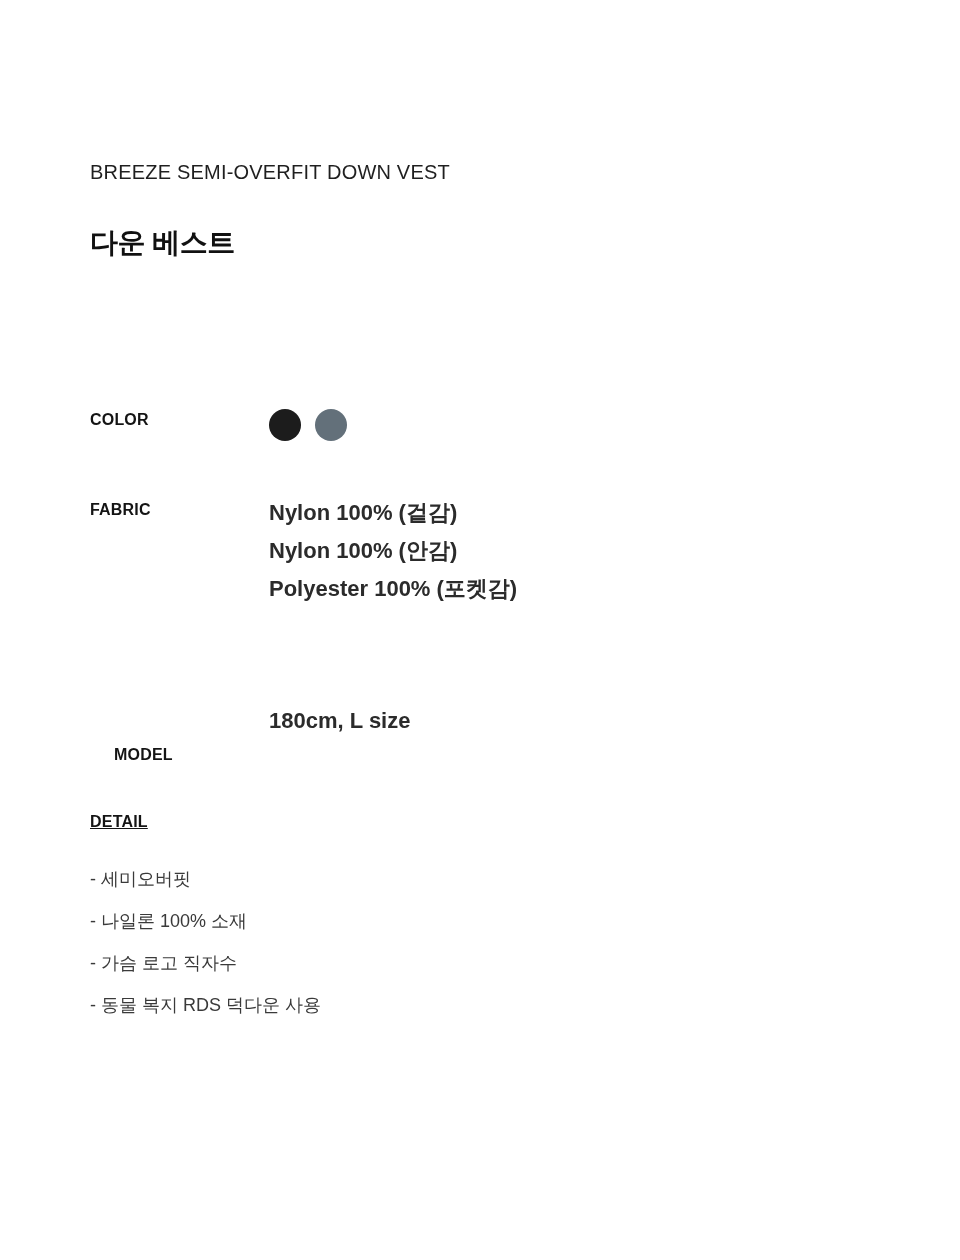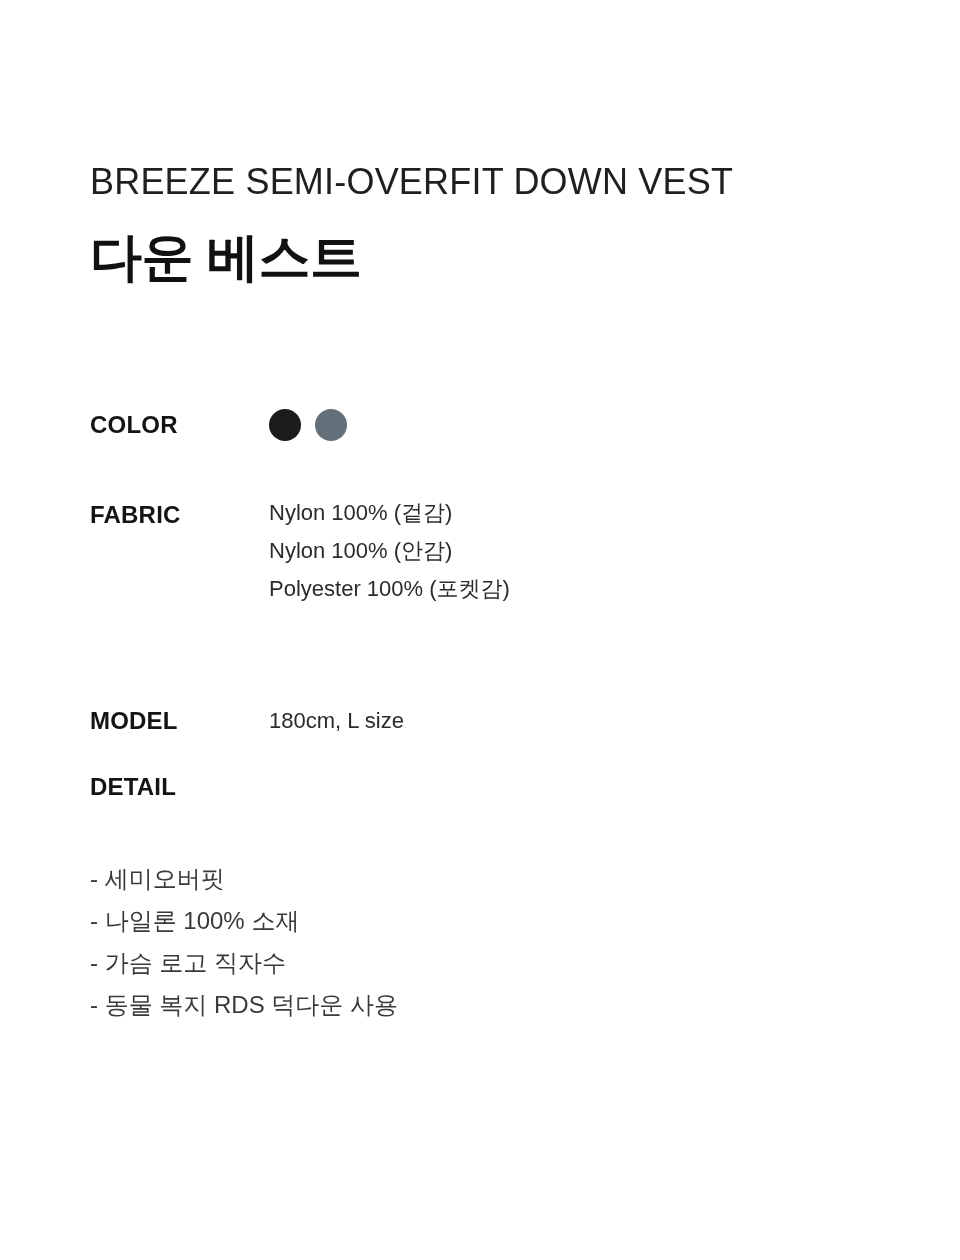--- a/index.html
+++ b/index.html
@@ -18,50 +18,50 @@
   .page {
     position: relative;
     width: 960px;
     height: 1260px;
     padding: 0 90px;
   }
   .title-en {
     position: absolute;
     left: 90px;
     top: 160px;
-    font-size: 36px;
+    font-size: 20px;
     font-weight: 400;
     letter-spacing: 0.2px;
     color: #1f1f1f;
     line-height: 1.2;
   }
   .title-ko {
     position: absolute;
     left: 90px;
     top: 225px;
-    font-size: 52px;
+    font-size: 28px;
     font-weight: 700;
     letter-spacing: -0.5px;
     color: #111111;
     line-height: 1.25;
   }
 
   .spec-label {
     position: absolute;
     left: 90px;
-    font-size: 24px;
+    font-size: 16px;
     font-weight: 700;
     color: #141414;
     letter-spacing: 0.2px;
   }
   .spec-value {
     position: absolute;
     left: 269px;
     font-size: 22px;
-    font-weight: 400;
+    font-weight: 700;
     color: #2b2b2b;
     line-height: 38px;
   }
 
   #color-label { top: 411px; }
   #color-swatches {
     position: absolute;
     left: 269px;
     top: 409px;
     display: flex;
@@ -72,33 +72,33 @@
     width: 32px;
     height: 32px;
     border-radius: 50%;
     display: block;
   }
 
   #fabric-label { top: 501px; text-align: center; }
   #fabric-value { top: 494px; }
   #fabric-value div { white-space: nowrap; }
 
-  #model-label { top: 707px; }
+  #model-label { top: 746px; margin-left: 24px; }
   #model-value { top: 702px; }
 
-  #detail-label { top: 773px; }
+  #detail-label { top: 813px; text-decoration: underline; }
 
   #detail-list {
     position: absolute;
     left: 90px;
     top: 858px;
     width: 700px;
   }
   #detail-list .detail-item {
-    font-size: 24px;
+    font-size: 18px;
     color: #3a3a3a;
     line-height: 42px;
     white-space: nowrap;
   }
 </style>
 </head>
 <body>
 
 <div class="page">
 

